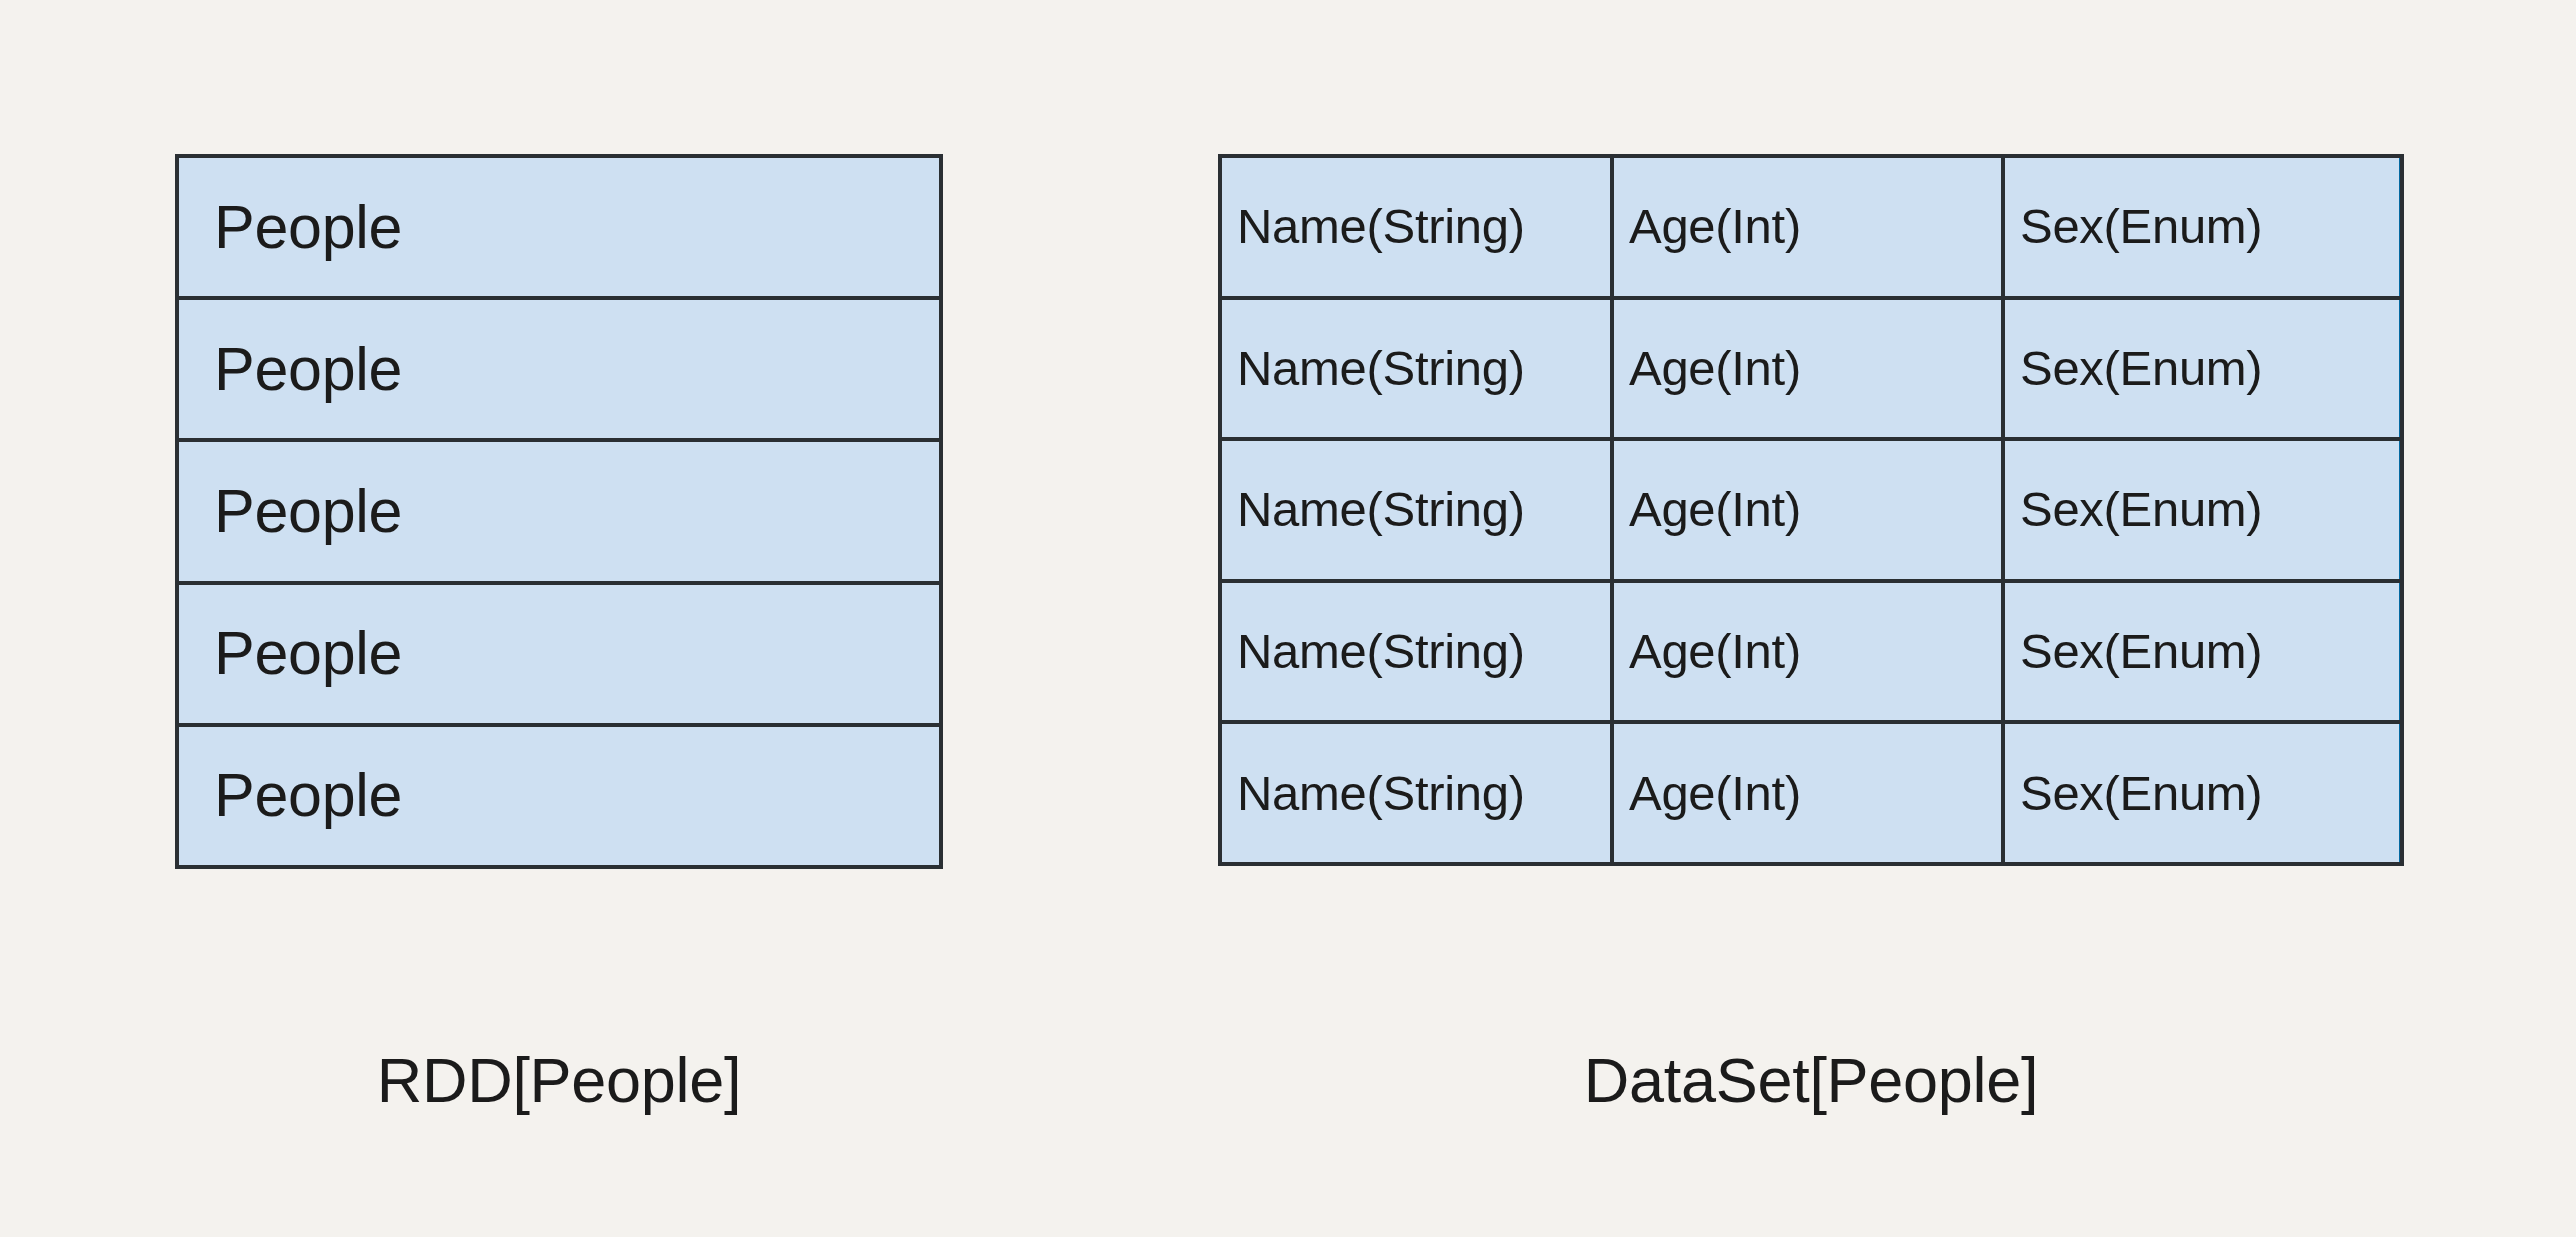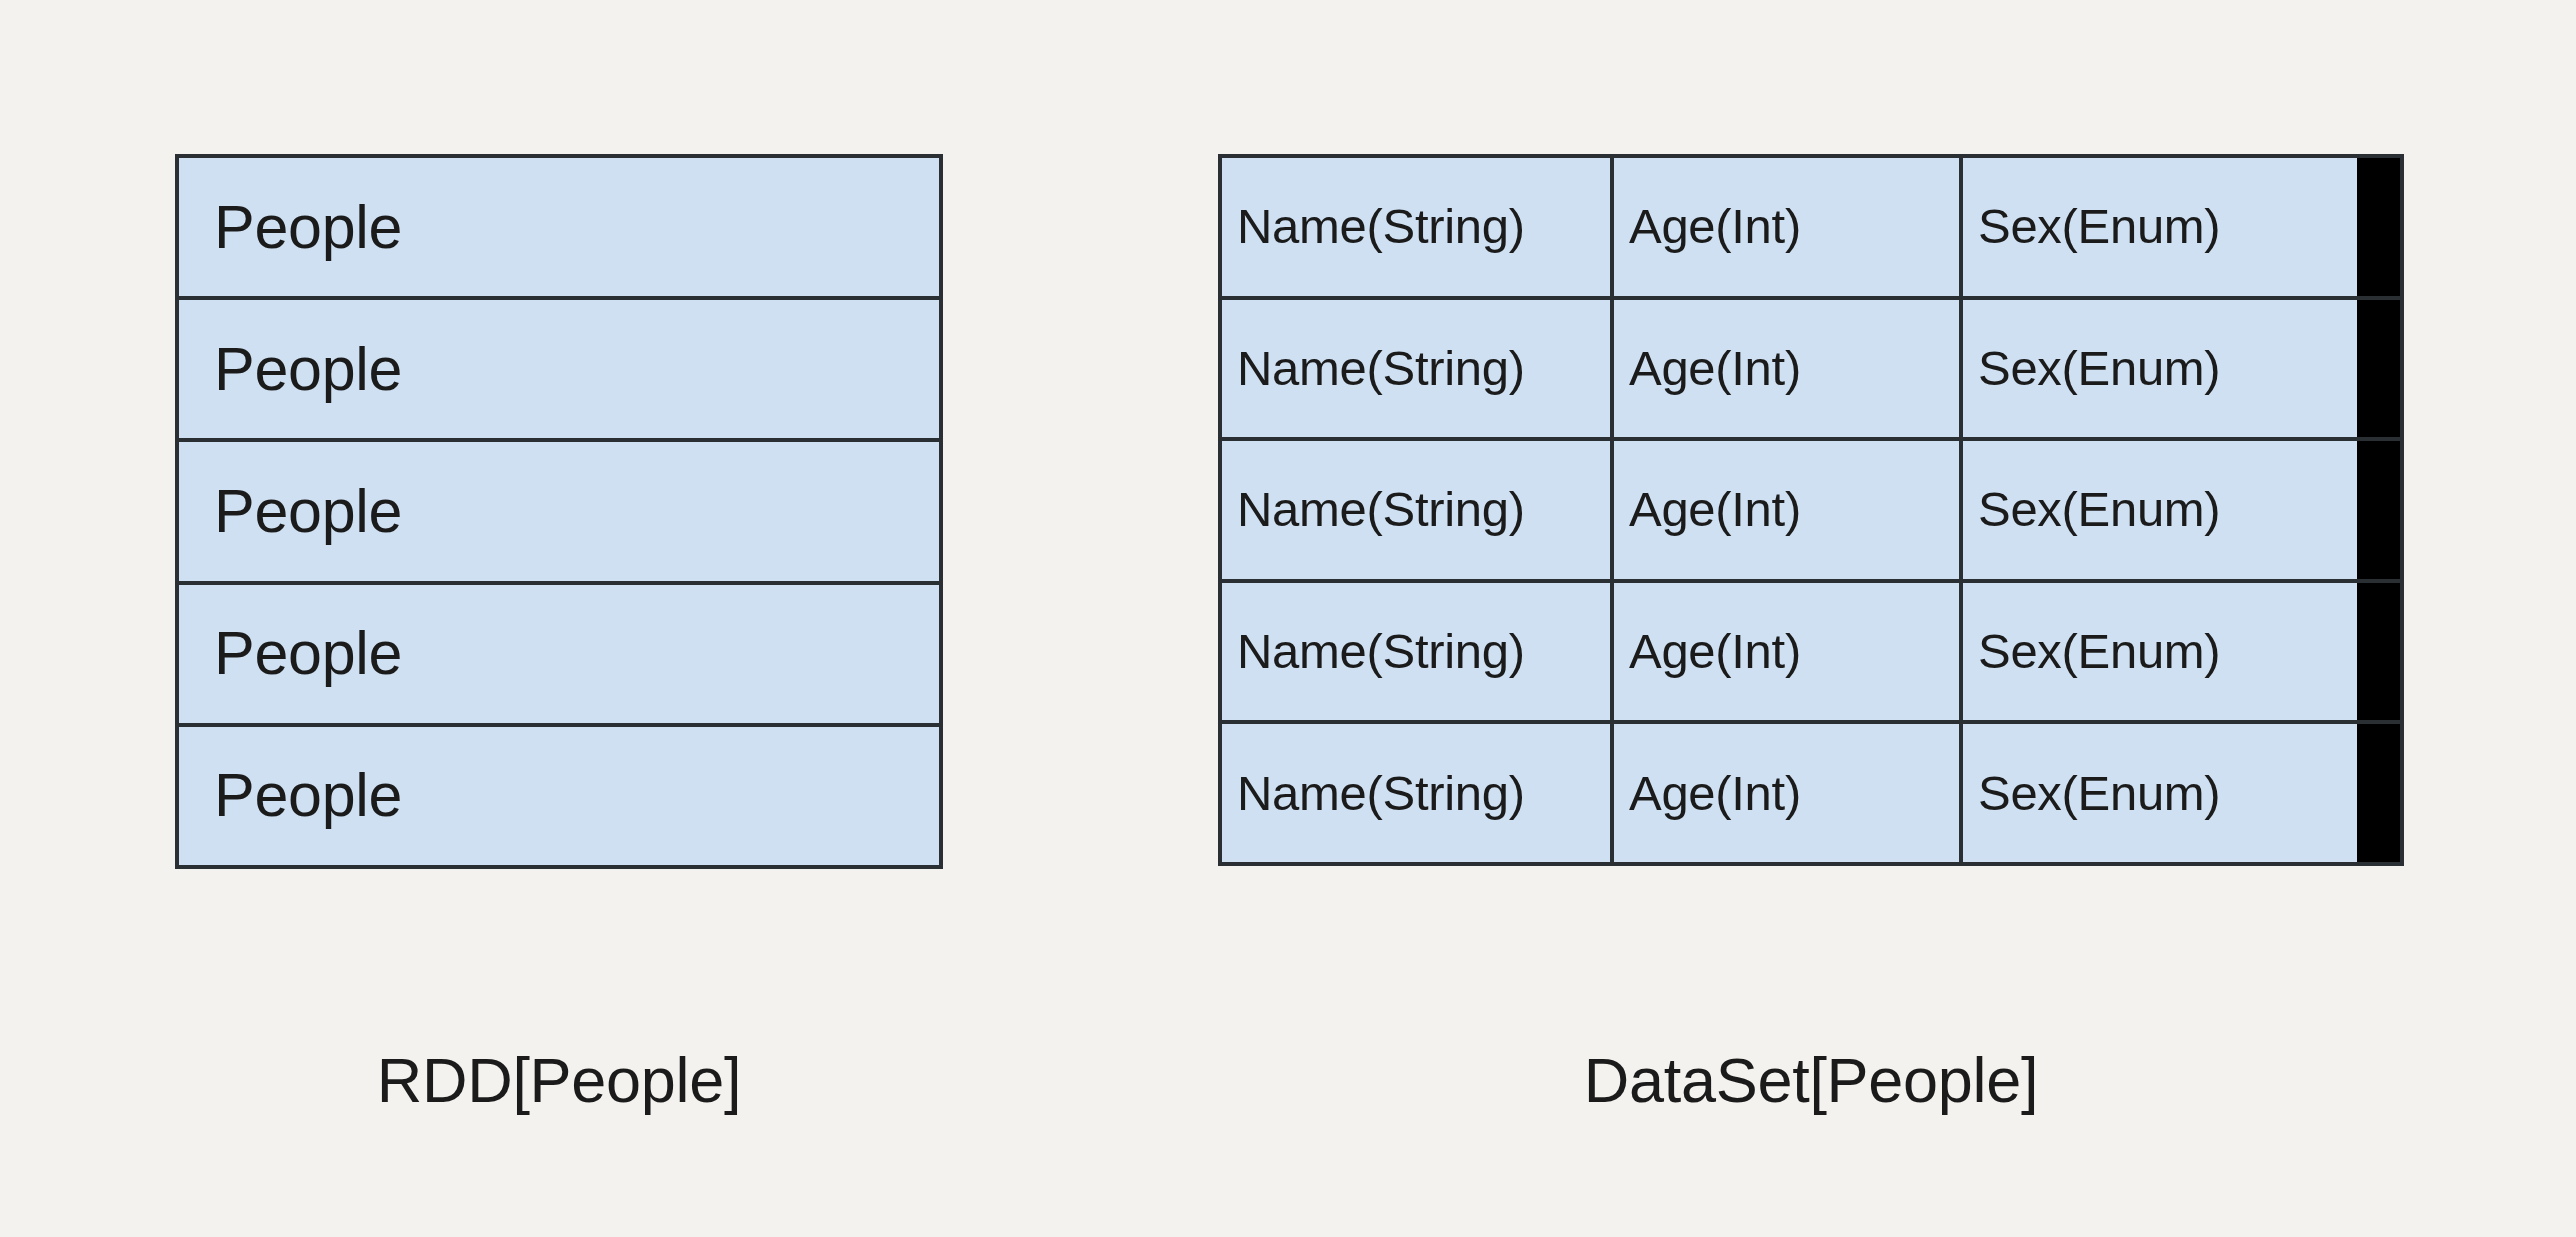--- a/index.html
+++ b/index.html
@@ -61,21 +61,21 @@
   
   #dataset-table {
     left: 1218px;
     top: 154px;
     width: 1186px;
     height: 712px;
     box-sizing: border-box;
     display: flex;
     flex-direction: column;
     border: 4.3px solid #2a2f33;
-    background: #000000;
+    background: #0369a1;
   }
   #dataset-table .ds-row {
     flex: 1 1 0;
     box-sizing: border-box;
     display: flex;
     border-bottom: 4.3px solid #2a2f33;
   }
   #dataset-table .ds-row:last-child {
     border-bottom: none;
   }
@@ -84,21 +84,21 @@
     background: #cee0f2;
     border-right: 4.3px solid #2a2f33;
     display: flex;
     align-items: center;
     padding-left: 15px;
   }
   #dataset-table .ds-cell:last-child {
     border-right: none;
   }
   #dataset-table .ds-col-0 { width: 392px; }
-  #dataset-table .ds-col-1 { width: 349px; }
+  #dataset-table .ds-col-1 { width: 391px; }
   #dataset-table .ds-col-2 { width: 394px; }
   #dataset-table .ds-cell-text {
     font-size: 49px;
     line-height: 1;
     color: #1b1b1b;
     letter-spacing: -0.3px;
     white-space: nowrap;
   }
 
   

